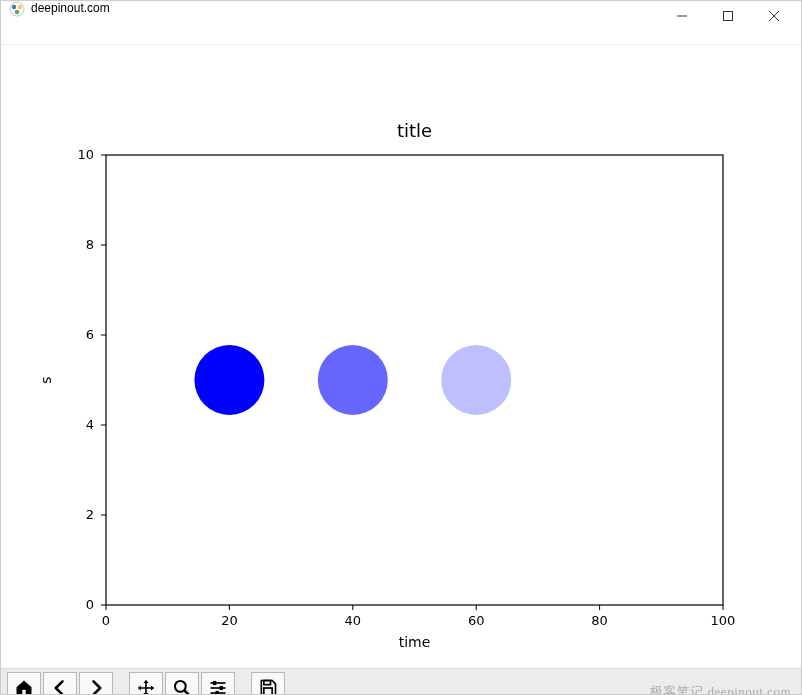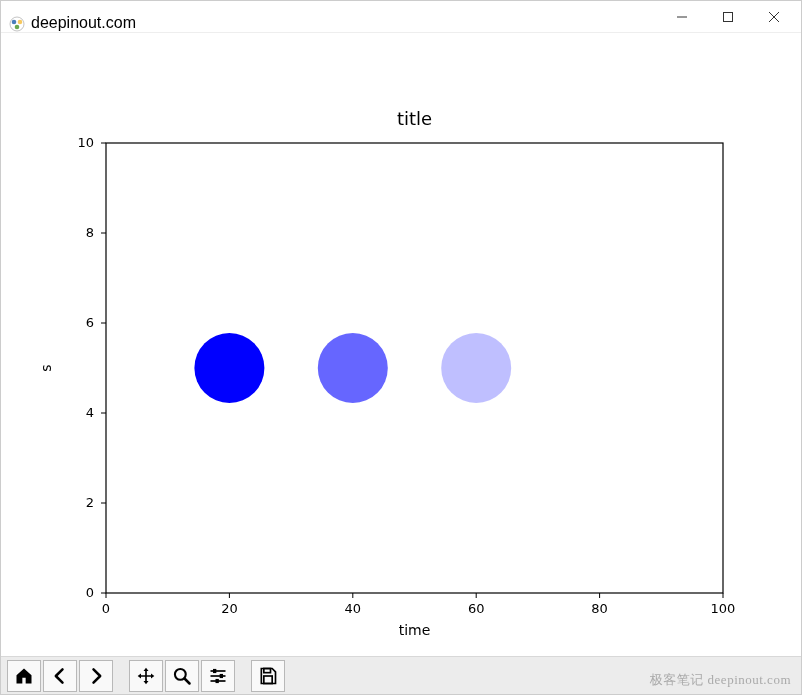--- a/index.html
+++ b/index.html
@@ -6,26 +6,26 @@
   body {
     margin: 0;
     font-family: "Segoe UI", Arial, sans-serif;
     background: #fff;
     width: 802px;
     height: 695px;
     overflow: hidden;
     border: 1px solid #ccc;
   }
   .titlebar {
-    height: 32px;
+    height: 44px;
     background: #fff;
     display: flex;
-    align-items: flex-end;
+    align-items: flex-start;
     padding: 0 4px 0 8px;
-    font-size: 16px;
+    font-size: 12px;
     color: #000;
     border-bottom: 1px solid #eee;
   }
   .titlebar .app-icon {
     width: 16px; height: 16px;
     margin-right: 6px;
   }
   .titlebar .spacer { flex: 1; }
   .win-btn {
     width: 46px; height: 30px;

